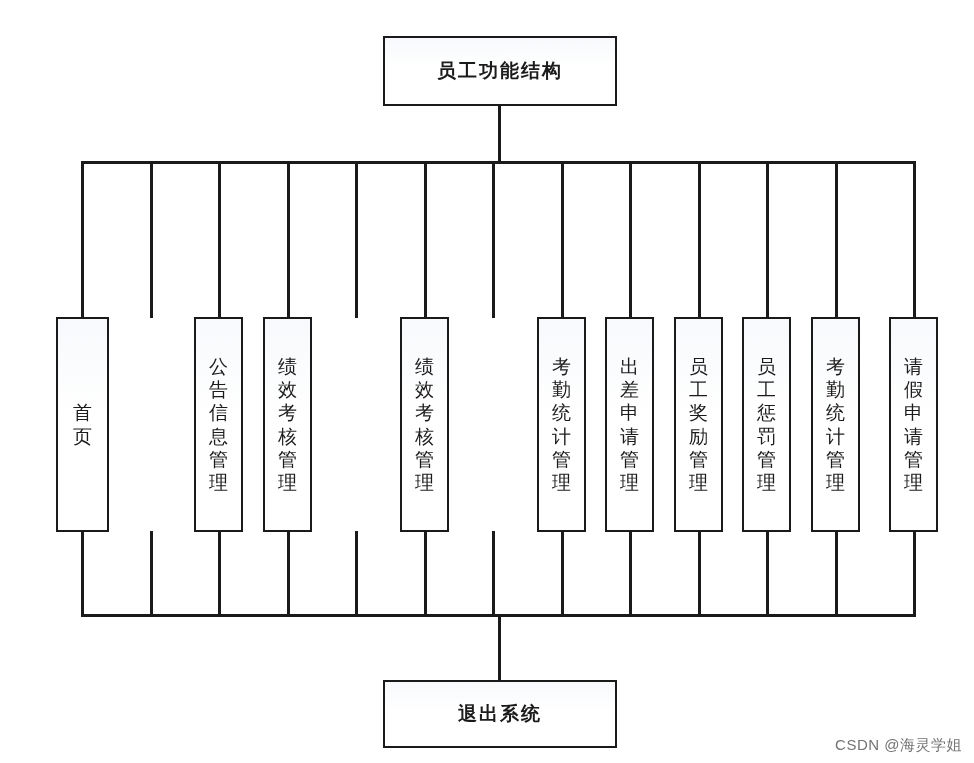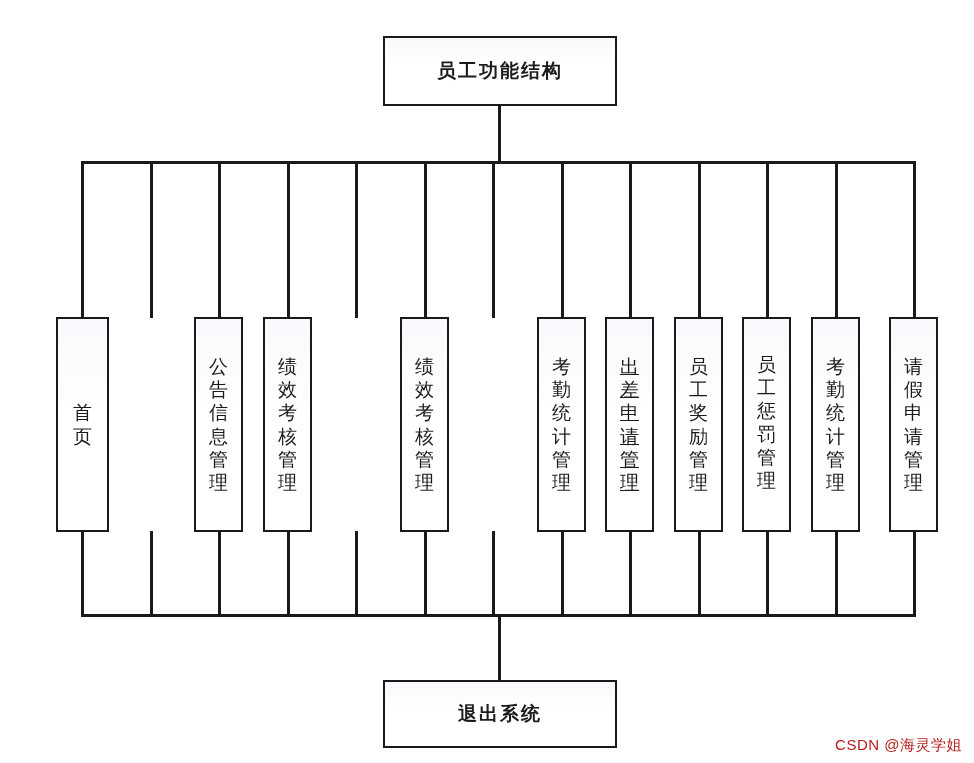--- a/index.html
+++ b/index.html
@@ -70,21 +70,21 @@
     background: #1a1a1a;
     width: 3px;
   }
 
   
   #watermark {
     position: absolute;
     right: 12px;
     bottom: 8px;
     font-size: 15px;
-    color: #b91c1c;
+    color: #737373;
     letter-spacing: 0.5px;
     user-select: none;
     white-space: nowrap;
   }
 </style>
 </head>
 <body>
 
 <div id="canvas">
 
@@ -126,29 +126,29 @@
 
   <div class="node vert" style="left:400px; top:317px; width:49px; height:215px;">
     <span class="label">绩效考核管理</span>
   </div>
 
 
   <div class="node vert" style="left:537px; top:317px; width:49px; height:215px;">
     <span class="label">考勤统计管理</span>
   </div>
 
-  <div class="node vert" style="left:605px; top:317px; width:49px; height:215px;text-decoration:underline;">
+  <div class="node vert" style="left:605px; top:317px; width:49px; height:215px;">
     <span class="label">出差申请管理</span>
   </div>
 
   <div class="node vert" style="left:674px; top:317px; width:49px; height:215px;">
     <span class="label">员工奖励管理</span>
   </div>
 
-  <div class="node vert" style="left:742px; top:317px; width:49px; height:215px;font-family:Liberation Mono, monospace;">
+  <div class="node vert" style="left:742px; top:317px; width:49px; height:215px;">
     <span class="label">员工惩罚管理</span>
   </div>
 
   <div class="node vert" style="left:811px; top:317px; width:49px; height:215px;">
     <span class="label">考勤统计管理</span>
   </div>
 
   <div class="node vert" style="left:889px; top:317px; width:49px; height:215px;">
     <span class="label">请假申请管理</span>
   </div>

